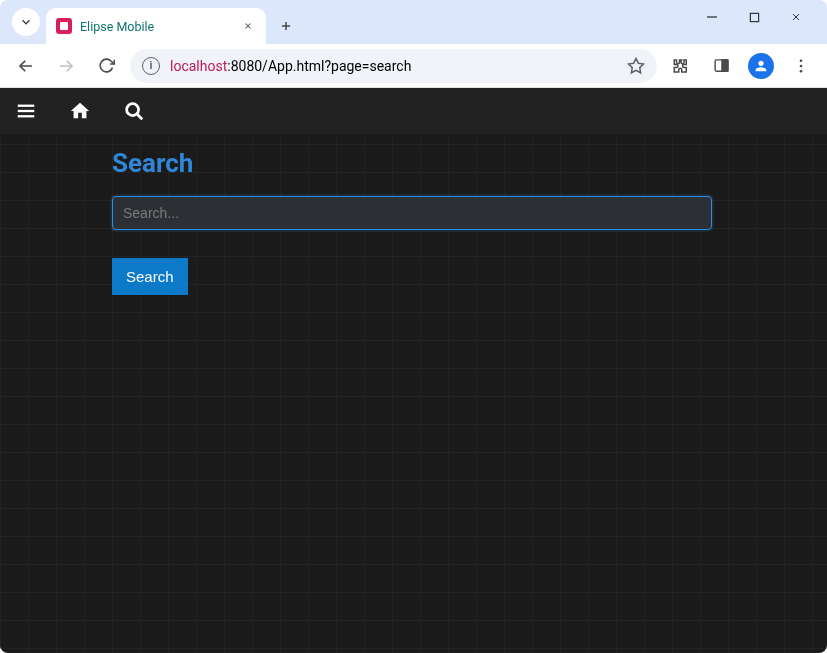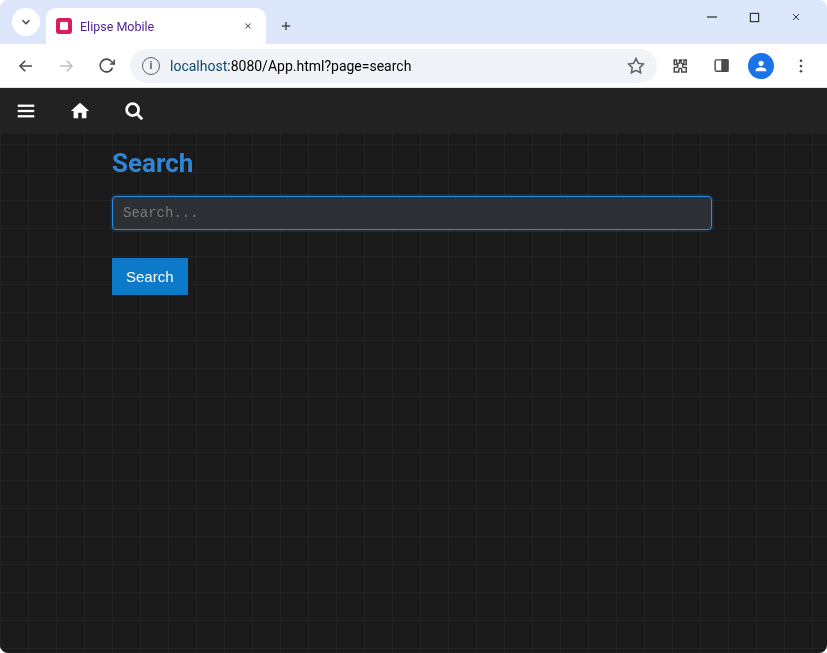--- a/index.html
+++ b/index.html
@@ -34,21 +34,21 @@
     .browser-tab {
       background: #fff;
       height: 36px;
       min-width: 220px;
       border-radius: 10px 10px 0 0;
       display: flex;
       align-items: center;
       padding: 0 10px;
       gap: 8px;
       font-size: 12.5px;
-      color: #4c1d95;
+      color: #0f766e;
     }
     .tab-favicon {
       width: 16px;
       height: 16px;
       background: #d91e5b;
       border-radius: 3px;
       display: flex;
       align-items: center;
       justify-content: center;
       flex-shrink: 0;
@@ -138,21 +138,21 @@
       border-radius: 50%;
       display: flex;
       align-items: center;
       justify-content: center;
       font-size: 11px;
       font-weight: bold;
       color: #5f6368;
       cursor: pointer;
       flex-shrink: 0;
     }
-    .url-host { color: #0c4a6e; }
+    .url-host { color: #be185d; }
     .url-path { color: #000000; }
     .omnibox-spacer { flex: 1; }
     .star-btn { color: #5f6368; cursor: pointer; display:flex; align-items:center; }
     .toolbar-icon {
       width: 32px;
       height: 32px;
       display: flex;
       align-items: center;
       justify-content: center;
       cursor: pointer;
@@ -211,21 +211,20 @@
       width: 600px;
       height: 34px;
       background: #2c2f33;
       border: 1.5px solid #2a8fe4;
       border-radius: 4px;
       color: #ccc;
       font-size: 14px;
       padding: 0 10px;
       outline: none;
       box-shadow: 0 0 0 2px rgba(42,143,228,0.15);
-      font-family: Liberation Mono, monospace;
     }
     .search-input::placeholder { color: #7a7a7a; }
     .search-button {
       margin-top: 28px;
       background: #0d79c9;
       color: #fff;
       border: none;
       padding: 10px 14px;
       font-size: 15px;
       cursor: pointer;

